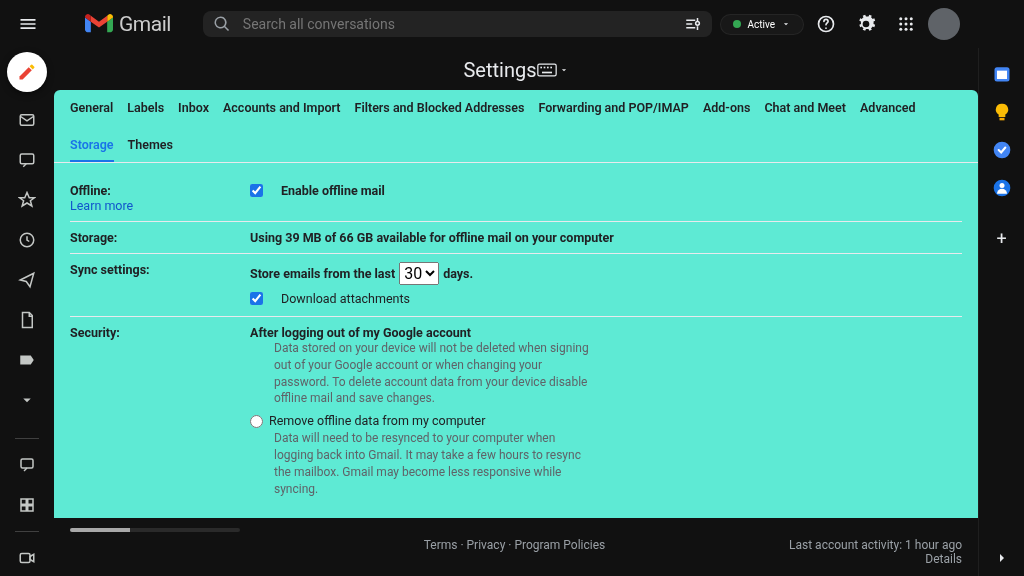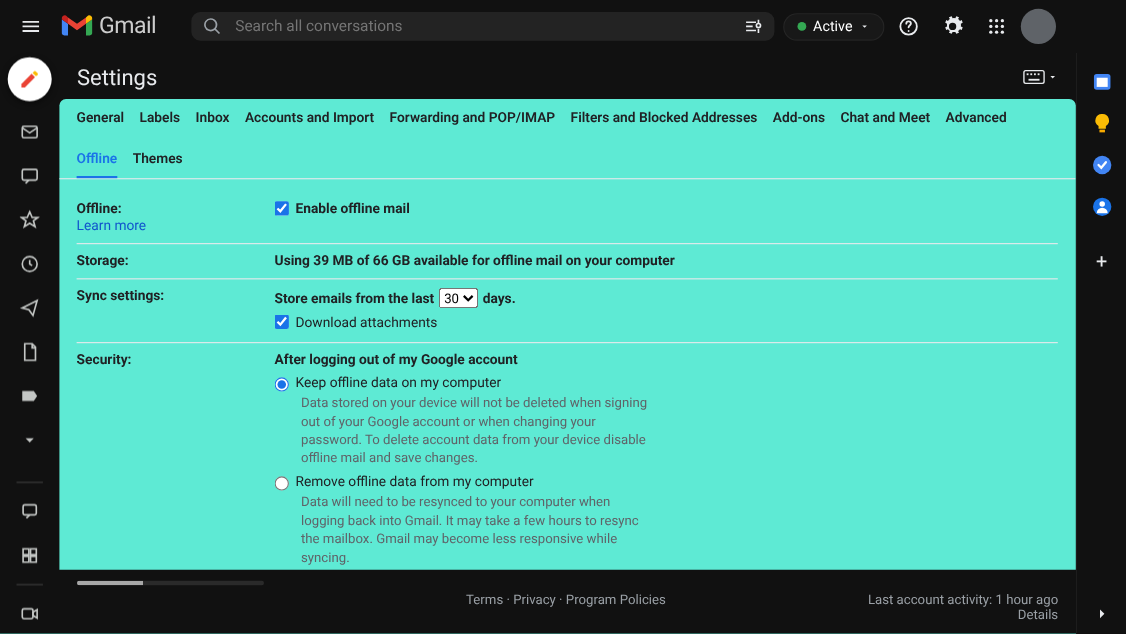--- a/index.html
+++ b/index.html
@@ -1,60 +1,60 @@
 <!DOCTYPE html>
 <html><head>
 <meta charset="utf-8">
 <style>
   * { box-sizing: border-box; margin: 0; padding: 0; font-family: 'Google Sans', Roboto, Arial, sans-serif; }
   body { width: 1024px; height: 576px; background: #111; color: #fff; overflow: hidden; position: relative; }
   
   .topbar { height: 48px; display: flex; align-items: center; padding: 0 8px; gap: 8px; }
   .menu-btn { width: 40px; height: 40px; display: flex; align-items: center; justify-content: center; cursor: pointer; border-radius: 50%; }
-  .gmail-logo { display: flex; align-items: center; gap: 6px; margin-right: 24px; }
+  .gmail-logo { display: flex; align-items: center; gap: 6px; margin-right: 24px; margin-left: 29px; }
   .gmail-logo-text { font-size: 21px; color: #ccc; letter-spacing: -0.5px; }
   .search-box { flex: 1; max-width: 650px; height: 26px; background: rgba(255,255,255,0.08); border-radius: 8px; display: flex; align-items: center; padding: 0 10px; gap: 12px; color: #9aa0a6; }
   .search-box input { flex: 1; background: transparent; border: none; outline: none; color: #ccc; font-size: 14px; }
   .topbar-right { display: flex; align-items: center; gap: 4px; margin-left: auto; padding-right: 56px; }
-  .active-pill { display: flex; align-items: center; gap: 6px; background: rgba(255,255,255,0.03); border-radius: 16px; padding: 4px 12px; font-size: 13px; cursor: pointer; border:1px solid rgba(255,255,255,0.06);}
+  .active-pill { display: flex; align-items: center; gap: 6px; background: rgba(255,255,255,0.03); border-radius: 16px; padding: 4px 12px; font-size: 10px; cursor: pointer; border:1px solid rgba(255,255,255,0.06);}
   .status-dot { width: 8px; height: 8px; background: #34a853; border-radius: 50%; }
   .icon-btn { width: 36px; height: 36px; display: flex; align-items: center; justify-content: center; cursor: pointer; border-radius: 50%; color: #e8eaed; }
   .avatar { width: 32px; height: 32px; border-radius: 50%; background: #5f6368; }
 
   .main-layout { display: flex; height: 528px; }
   .leftrail { width: 54px; display: flex; flex-direction: column; align-items: center; padding-top: 4px; gap: 4px; flex-shrink: 0; position: relative; }
   .compose-btn { width: 40px; height: 40px; background: #fff; border-radius: 50%; display: flex; align-items: center; justify-content: center; margin-bottom: 6px; cursor: pointer; box-shadow: 0 2px 6px rgba(0,0,0,0.5); }
   .rail-icon { width: 36px; height: 36px; display: flex; align-items: center; justify-content: center; color: #c4c7c5; cursor: pointer; border-radius: 50%; }
   .rail-bottom { margin-top: auto; }
   .leftrail .divider { width: 24px; height: 1px; background: rgba(255,255,255,0.2); margin: 4px 0; }
 
   .content-area { flex: 1; display: flex; flex-direction: column; padding-right: 46px; }
-  .settings-header { display: flex; align-items: center; justify-content: space-between; padding: 10px 16px 8px 16px; }
+  .settings-header { display: flex; align-items: center; justify-content: center; padding: 10px 16px 8px 16px; }
   .settings-header h1 { font-size: 20px; font-weight: 400; color: #e8eaed; }
   .input-tool { display: flex; align-items: center; gap: 2px; cursor: pointer; color: #e8eaed; }
 
   .settings-panel { background: #5eead4; color: #202124; border-radius: 6px 6px 0 0; overflow: hidden; flex:1; display:flex; flex-direction:column; }
   .settings-panel-inner { flex:1; overflow:auto; }
   .tabs { display: flex; gap: 14px; padding: 10px 16px 0 16px; border-bottom: 1px solid #e8eaed; font-size: 13px; flex-wrap: wrap; }
   .tab { color: #202124; padding-bottom: 8px; cursor: pointer; white-space: nowrap; font-size: 12.5px; font-weight:600;}
   .tab.active { color: #1a73e8; border-bottom: 2px solid #1a73e8; }
 
   .settings-body { padding: 12px 16px; font-size: 13px; }
   .row { display: flex; align-items: flex-start; padding: 8px 0; border-bottom: 1px solid #e8eaed; }
   .row:last-of-type { border-bottom: none; }
   .row-label { width: 180px; flex-shrink: 0; font-weight: bold; font-size: 12.5px; }
   .row-content { flex: 1; font-size: 12.5px; }
   .learn-link { color: #15c; font-weight: normal; font-size: 12.5px; cursor: pointer; }
-  .checkbox-line { display: flex; gap: 6px; margin-bottom: 2px; }
+  .checkbox-line { display: flex; align-items: center; gap: 18px; margin-bottom: 2px; }
   .checkbox-line input[type=checkbox]{ accent-color:#1a73e8; width:13px; height:13px;}
   .subtle { color: #5f6368; font-size: 12px; margin-left: 24px; max-width: 320px; line-height: 1.4; }
   .radio-line { display: flex; align-items: flex-start; gap: 6px; margin-top: 6px; margin-bottom: 2px; }
   .radio-line input[type=radio]{ accent-color:#1a73e8; margin-top:2px;}
   .bold { font-weight: bold; }
-  select { font-size: 12px; }
+  select { font-size: 16px; }
 
   .footer-area { padding: 10px 16px; display:flex; flex-direction:column; gap:6px;}
   .quota-bar { width: 170px; height: 4px; background: #2a2a2a; border-radius: 2px; position: relative; overflow:hidden;}
   .quota-fill { width: 60px; height: 100%; background: #a8a8a8; }
   .footer-row { display:flex; justify-content:space-between; align-items:flex-start; font-size:12px; color:#9aa0a6;}
   .footer-links { text-align:center; flex:1;}
   .footer-links a, .footer-right a { color:#9aa0a6; cursor:pointer;}
   .footer-right { text-align:right; white-space:nowrap;}
 
   .rightrail { width: 46px; position: fixed; right: 0; top: 48px; bottom: 0; display: flex; flex-direction: column; align-items: center; padding-top: 16px; gap: 18px; background:#111; border-left:1px solid rgba(255,255,255,0.06);}
@@ -226,26 +226,26 @@
       </div>
     </div>
 
     <div class="settings-panel">
       <div class="settings-panel-inner">
         <div class="tabs" id="tabs-container">
             <div class="tab">General</div>
             <div class="tab">Labels</div>
             <div class="tab">Inbox</div>
             <div class="tab">Accounts and Import</div>
+            <div class="tab">Filters and Blocked Addresses</div>
             <div class="tab">Forwarding and POP/IMAP</div>
-            <div class="tab">Filters and Blocked Addresses</div>
             <div class="tab">Add-ons</div>
             <div class="tab">Chat and Meet</div>
             <div class="tab">Advanced</div>
-            <div class="tab active">Offline</div>
+            <div class="tab active">Storage</div>
             <div class="tab">Themes</div>
           </div>
 
         <div class="settings-body">
 
           <div class="row">
             <div class="row-label">
               <span>Offline:</span><br>
               <a class="learn-link">Learn more</a>
             </div>
@@ -274,24 +274,20 @@
                 <input type="checkbox" checked="" style="">
                 <span>Download attachments</span>
               </div>
             </div>
           </div>
 
           <div class="row">
             <div class="row-label">Security:</div>
             <div class="row-content">
               <div class="bold">After logging out of my Google account</div>
-              <div class="radio-line">
-                <input type="radio" name="sec" checked="" style="">
-                <span>Keep offline data on my computer</span>
-              </div>
               <div class="subtle">Data stored on your device will not be deleted when signing out of your Google account or when changing your password. To delete account data from your device disable offline mail and save changes.</div>
               <div class="radio-line" style="">
                 <input type="radio" name="sec" style="">
                 <span>Remove offline data from my computer</span>
               </div>
               <div class="subtle">Data will need to be resynced to your computer when logging back into Gmail. It may take a few hours to resync the mailbox. Gmail may become less responsive while syncing.</div>
             </div>
           </div>
 
         </div>

